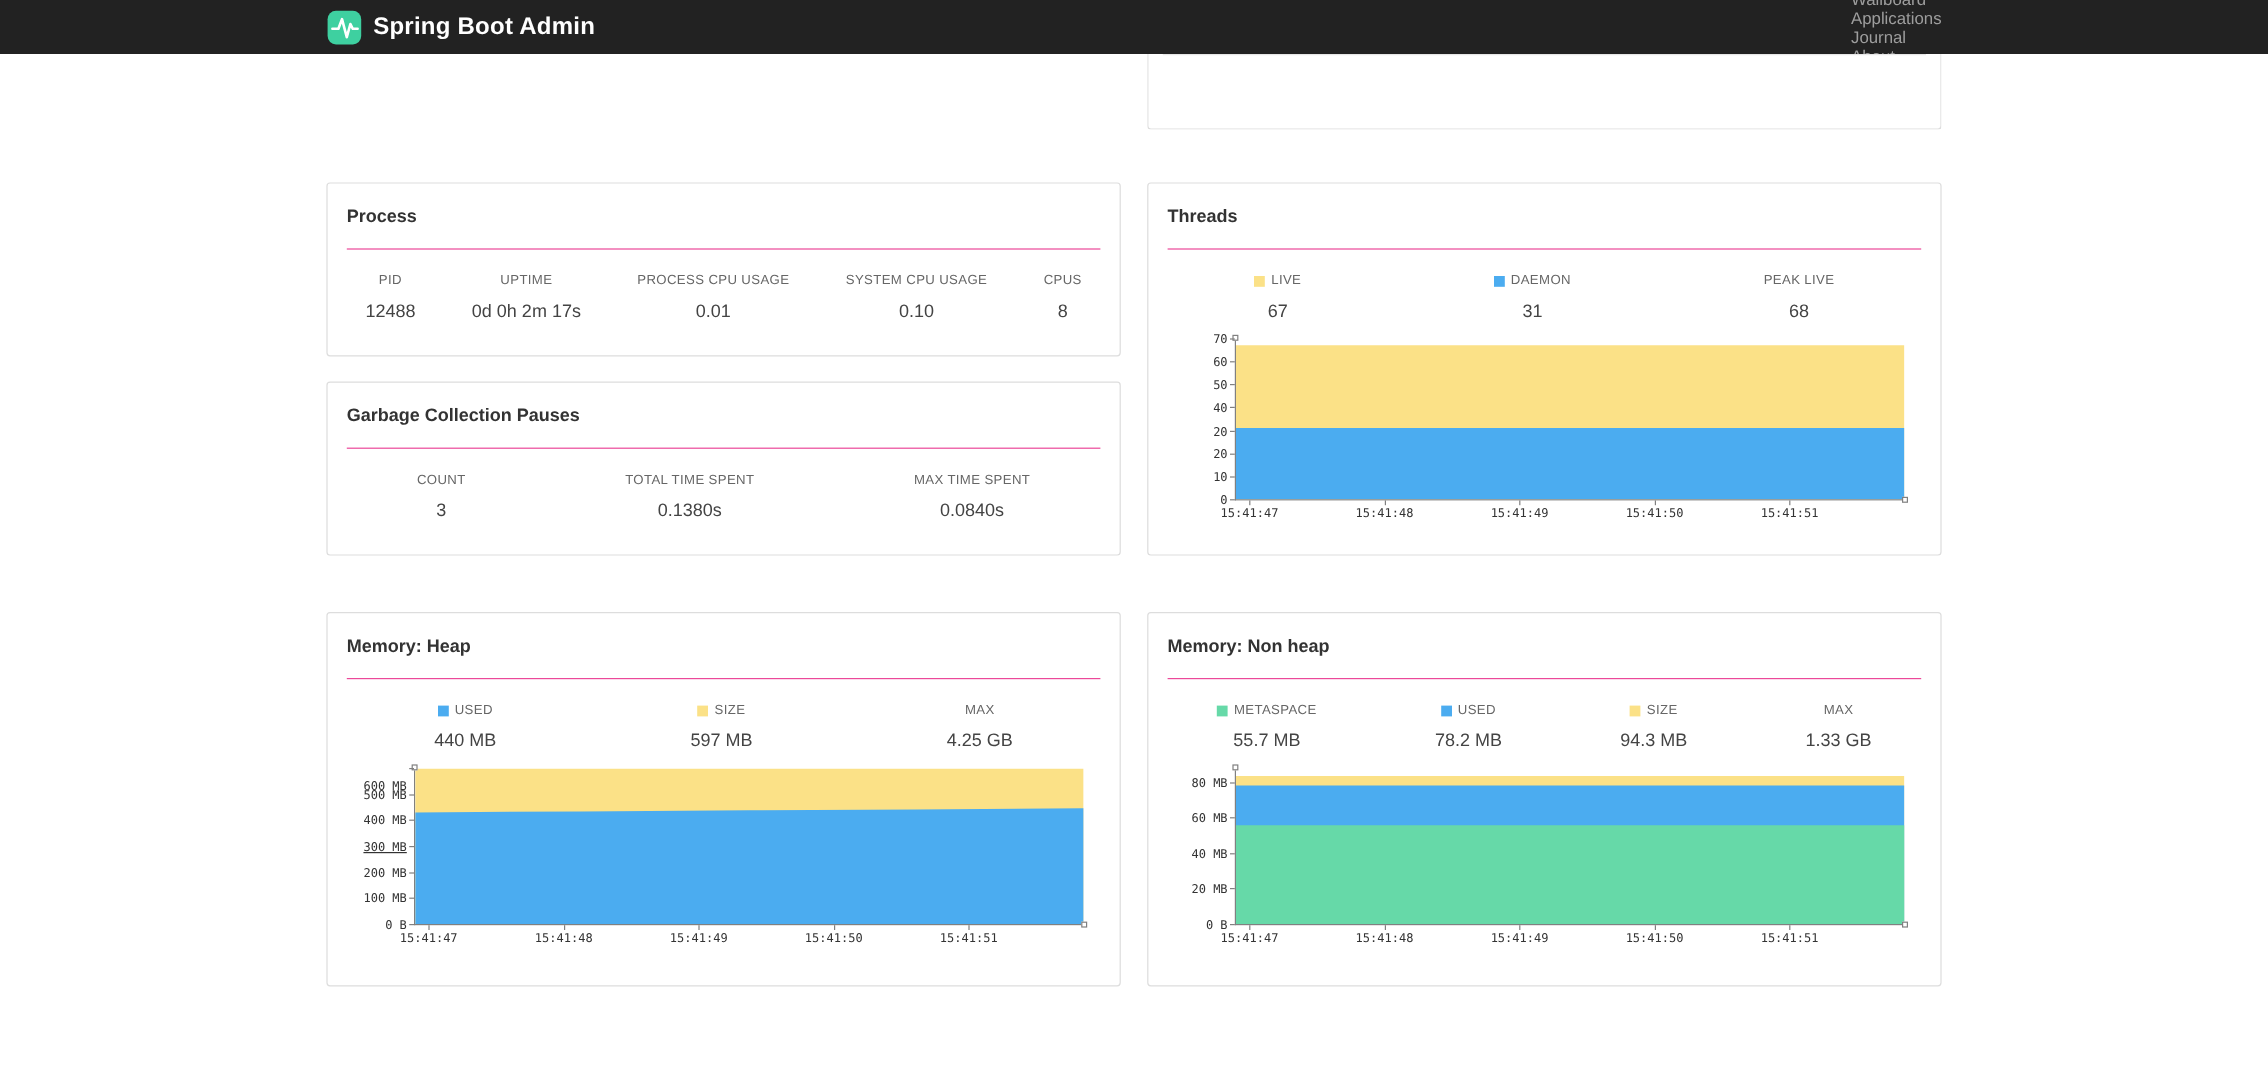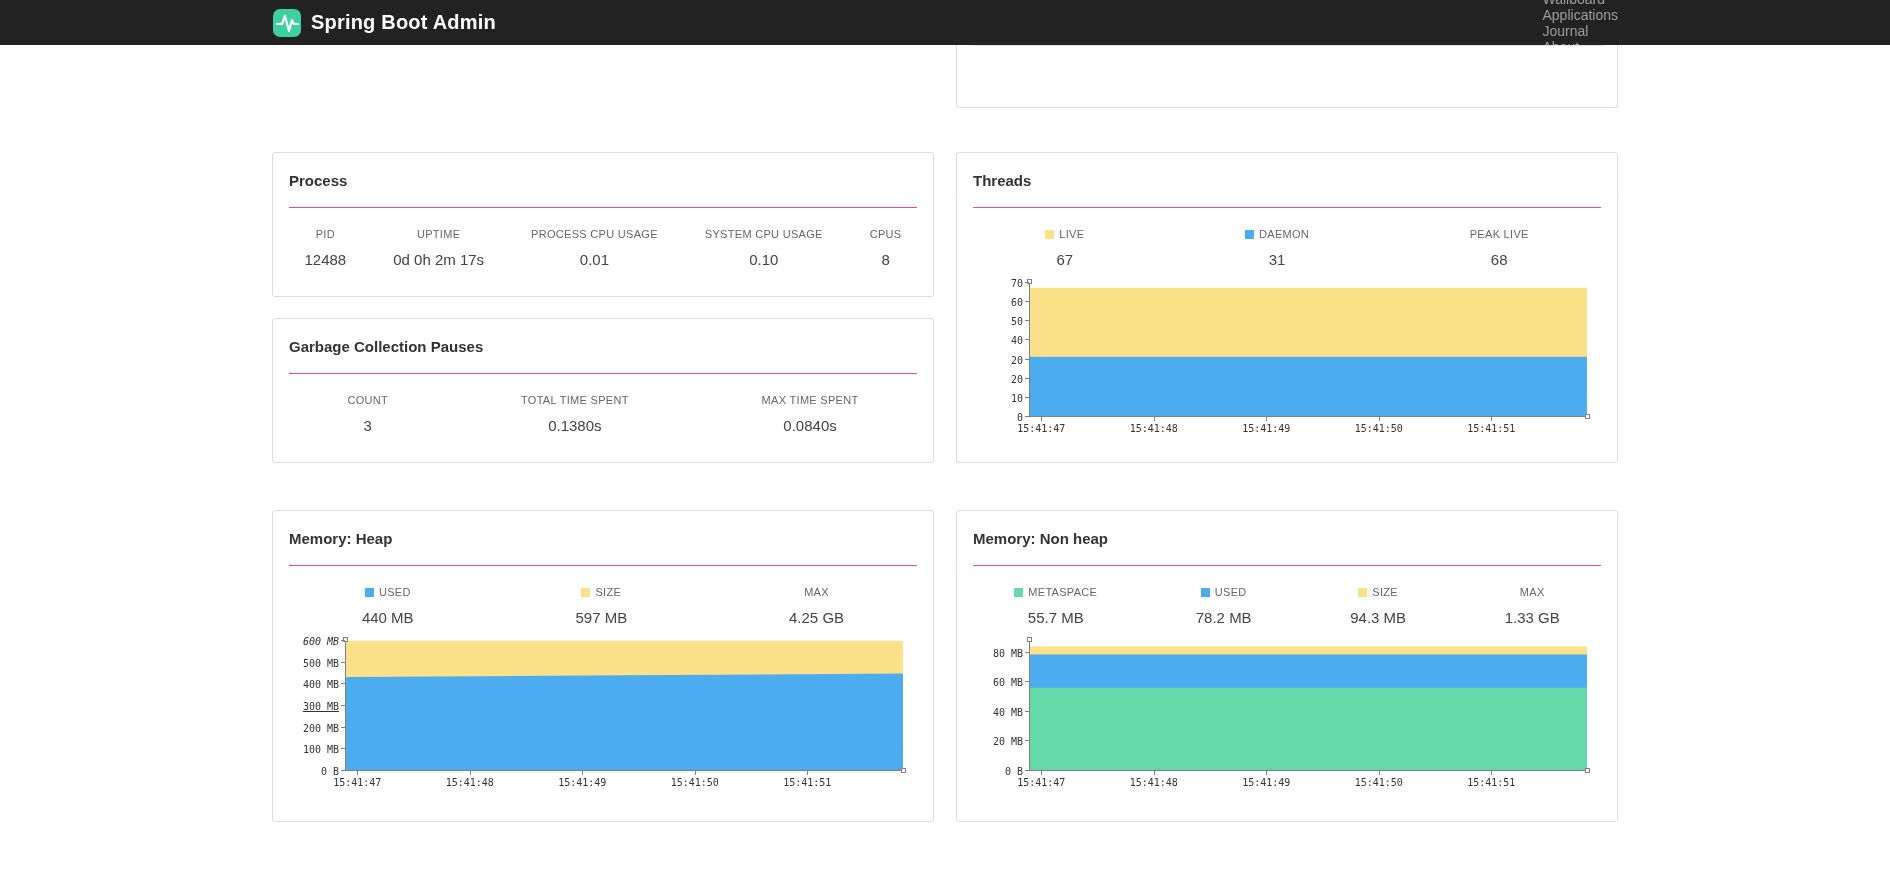--- a/index.html
+++ b/index.html
@@ -261,21 +261,21 @@
             <div class="y-tick-label" style="bottom: 37.6667px;">100 MB</div>
             <div class="y-tick" style="bottom: 43.6667px;"></div>
             <div class="y-tick-label" style="bottom: 59.3333px;">200 MB</div>
             <div class="y-tick" style="bottom: 65.3333px;"></div>
             <div class="y-tick-label" style="bottom: 81px; text-decoration: underline;">300 MB</div>
             <div class="y-tick" style="bottom: 87px;"></div>
             <div class="y-tick-label" style="bottom: 102.667px;">400 MB</div>
             <div class="y-tick" style="bottom: 108.667px;"></div>
             <div class="y-tick-label" style="bottom: 124.333px; margin-top: 34px;">500 MB</div>
             <div class="y-tick" style="bottom: 130.333px;"></div>
-            <div class="y-tick-label" style="bottom: 146px; font-style: italic;">600 MB</div>
+            <div class="y-tick-label" style="bottom: 132px;">600 MB</div>
             <div class="y-tick" style="bottom: 152px;"></div>
           </div>
       </section>
     </div>
 
     <div class="col">
       <section class="panel h312">
         <header class="panel-heading">Memory: Non heap</header>
         <div class="stat-row">
           <div class="stat">

